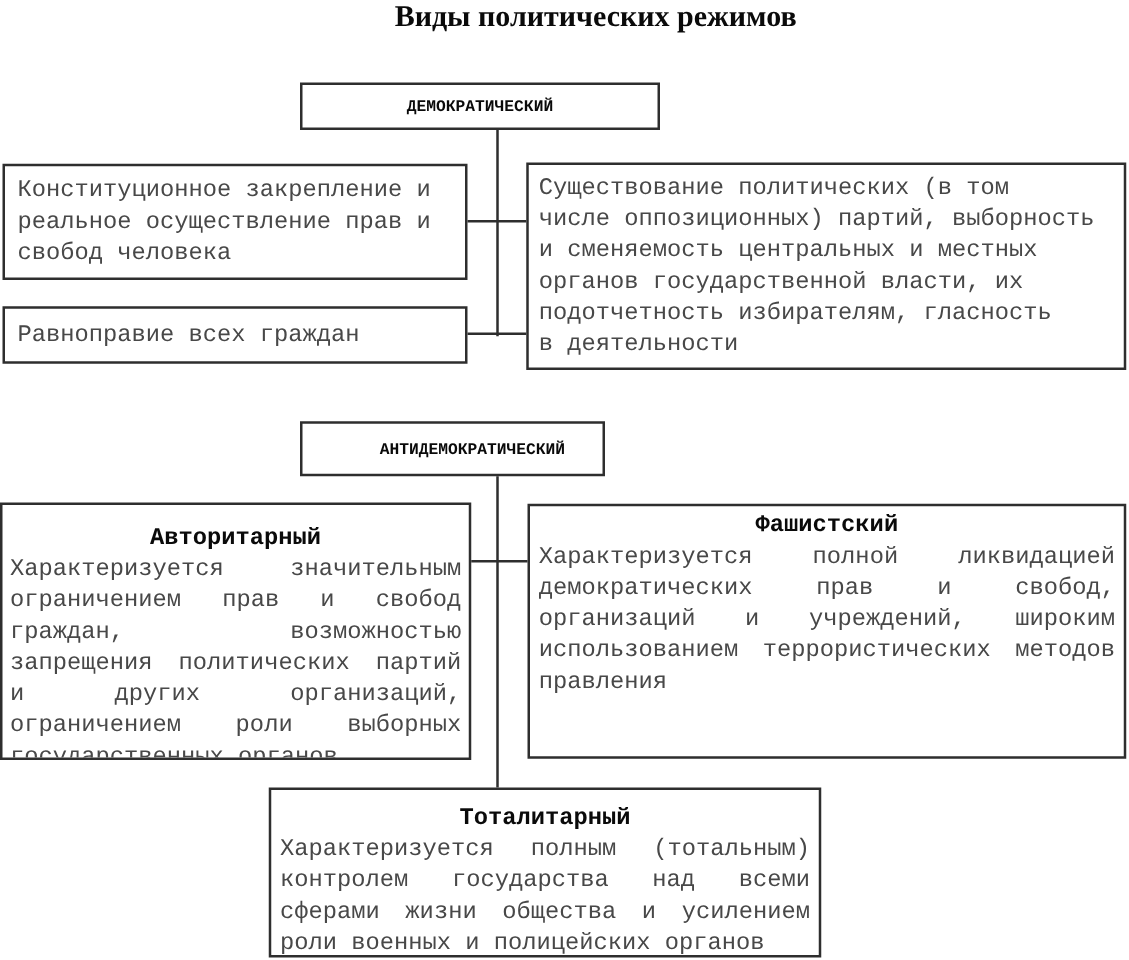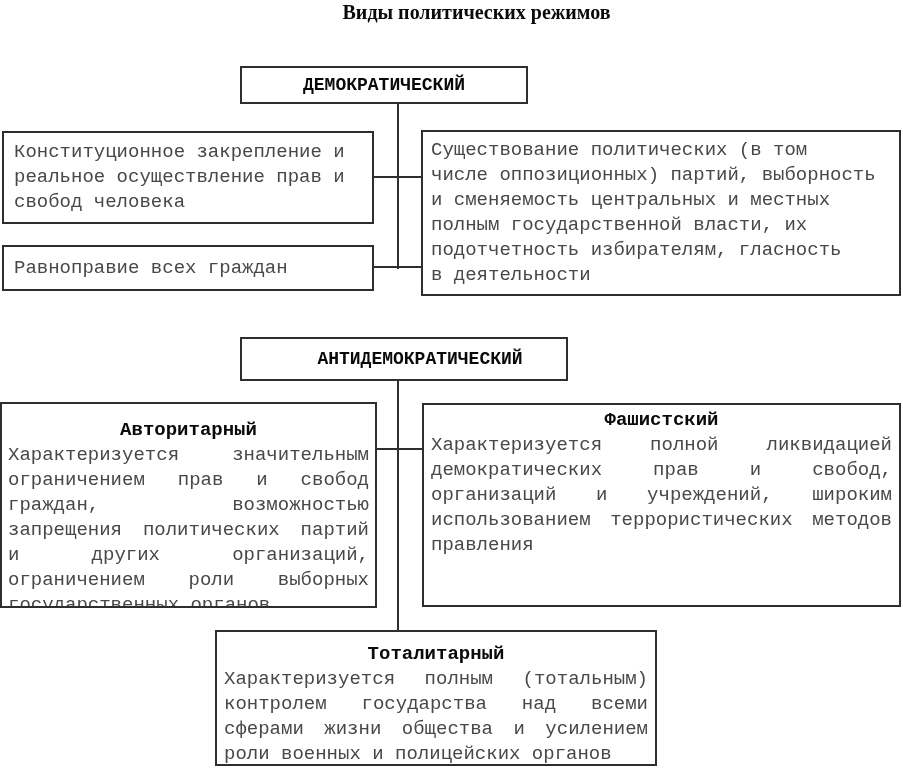--- a/index.html
+++ b/index.html
@@ -15,41 +15,41 @@
     overflow: hidden;
   }
   .diagram-title {
     position: absolute;
     left: 50px;
     top: 1px;
     width: 853px;
     text-align: center;
     font-family: "Liberation Serif", "DejaVu Serif", serif;
     font-weight: bold;
-    font-size: 20px;
+    font-size: 24px;
     color: #0a0a0a;
   }
   .box {
     position: absolute;
     box-sizing: border-box;
     border: 2px solid #2e2e2e;
     background: #ffffff;
     font-family: "Liberation Mono", "DejaVu Sans Mono", monospace;
     font-size: 19px;
     line-height: 25px;
     color: #484848;
     overflow: hidden;
   }
   .head-box {
     display: flex;
     align-items: center;
     justify-content: center;
     font-weight: bold;
     color: #0a0a0a;
-    font-size: 18px;
+    font-size: 13px;
   }
   .box-heading {
     text-align: center;
     font-weight: bold;
     color: #0a0a0a;
   }
   .cent .tline { }
   .just .tline {
     text-align: justify;
     text-align-last: justify;
@@ -59,21 +59,21 @@
   }
   .connector {
     position: absolute;
     background: #2e2e2e;
   }
   
   #democratic-node      { left: 240px; top: 66px;  width: 288px; height: 38px; }
   #constitution-box     { left: 2px;   top: 131px; width: 372px; height: 93px;  padding: 7px 10px; }
   #equality-box         { left: 2px;   top: 245px; width: 372px; height: 46px;  padding: 9px 10px; }
   #parties-box          { left: 421px; top: 130px; width: 480px; height: 166px; padding: 6px 8px; }
-  #antidemocratic-node  { left: 240px; top: 337px; width: 328px; height: 44px; padding-left: 32px; }
+  #antidemocratic-node  { left: 240px; top: 337px; width: 244px; height: 44px; padding-left: 32px; }
   #authoritarian-box    { left: 0px;   top: 402px; width: 377px; height: 206px; padding: 14px 6px; }
   #fascist-box          { left: 422px; top: 403px; width: 479px; height: 204px; padding: 3px 7px; }
   #totalitarian-box     { left: 215px; top: 630px; width: 442px; height: 136px; padding: 10px 7px; }
   #conn-v-democratic    { left: 397px; top: 104px; width: 2px;  height: 165px; }
   #conn-h-constitution  { left: 374px; top: 176px; width: 47px; height: 2px; }
   #conn-h-equality      { left: 374px; top: 266px; width: 47px; height: 2px; }
   #conn-v-antidemocratic{ left: 397px; top: 381px; width: 2px;  height: 249px; }
   #conn-h-authoritarian { left: 377px; top: 448px; width: 45px; height: 2px; }
 </style>
 </head>
@@ -97,21 +97,21 @@
     <div>
         <div class="tline">Равноправие всех граждан</div>
       </div>
   </div>
 
   <div id="parties-box" class="box cent">
     <div>
         <div class="tline">Существование политических (в том</div>
         <div class="tline">числе оппозиционных) партий, выборность</div>
         <div class="tline">и сменяемость центральных и местных</div>
-        <div class="tline">полным государственной власти, их</div>
+        <div class="tline">органов государственной власти, их</div>
         <div class="tline">подотчетность избирателям, гласность</div>
         <div class="tline">в деятельности</div>
       </div>
   </div>
 
   <div id="antidemocratic-node" class="box head-box">АНТИДЕМОКРАТИЧЕСКИЙ</div>
 
   <div id="authoritarian-box" class="box just">
     <div class="box-heading">Авторитарный</div>
     <div>

